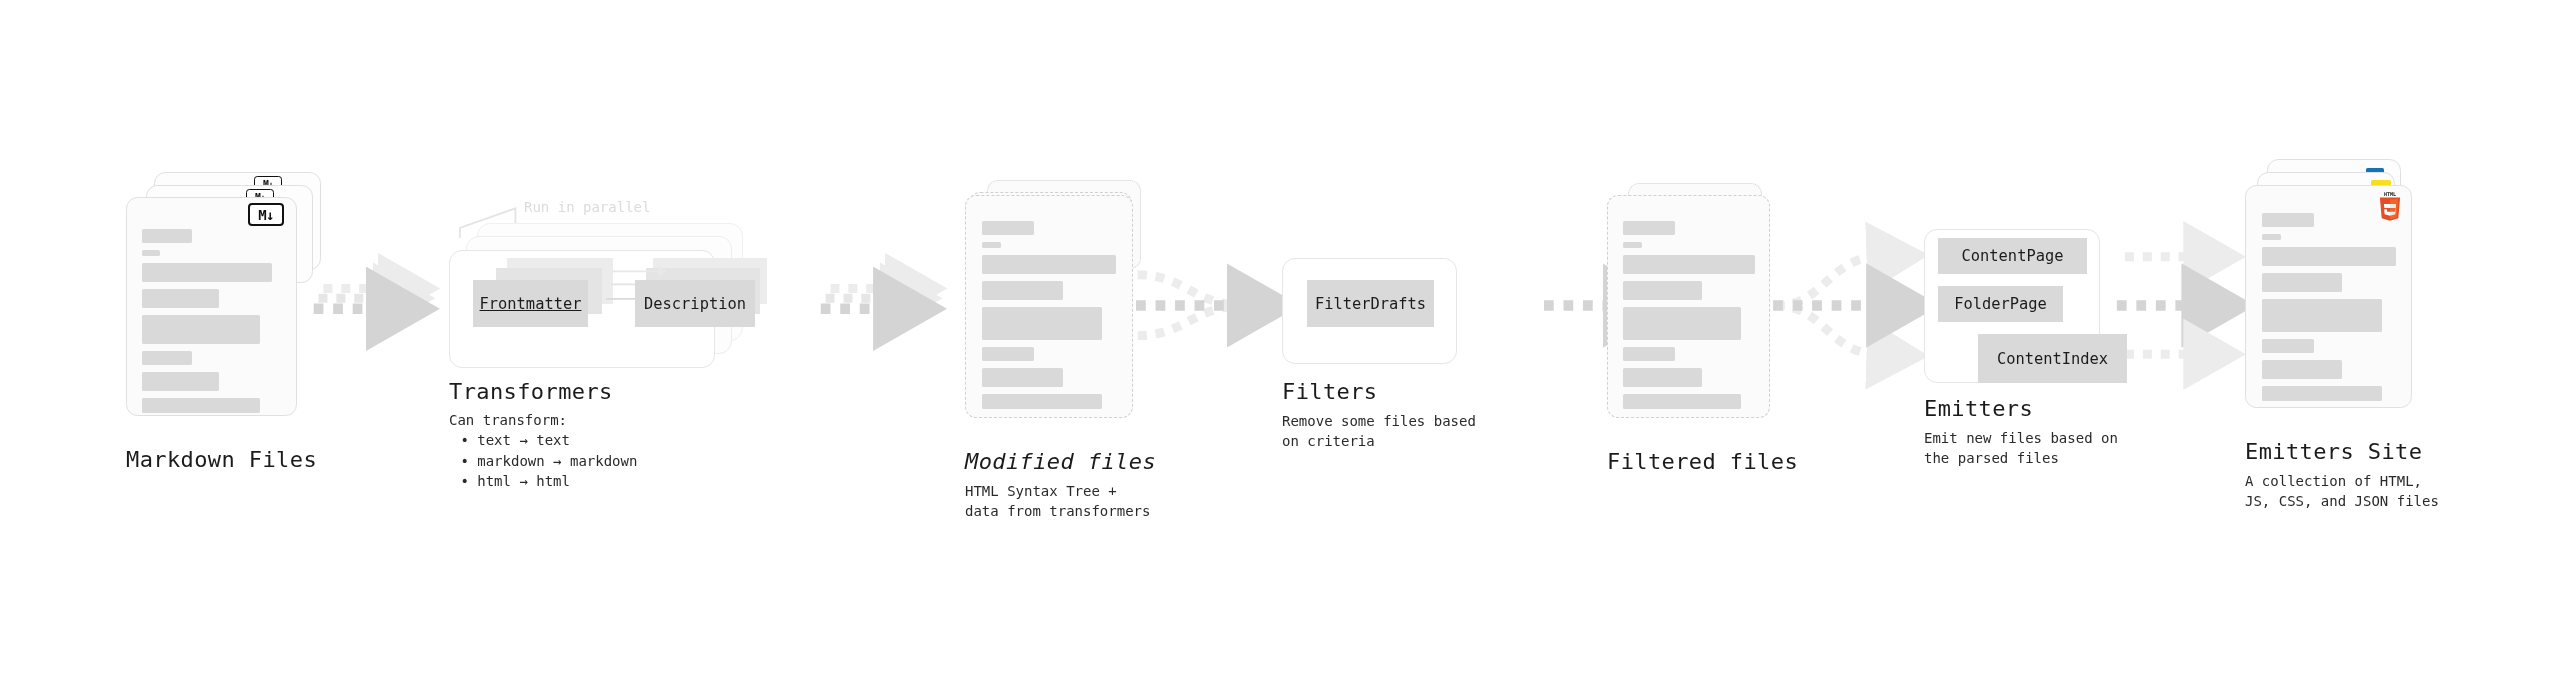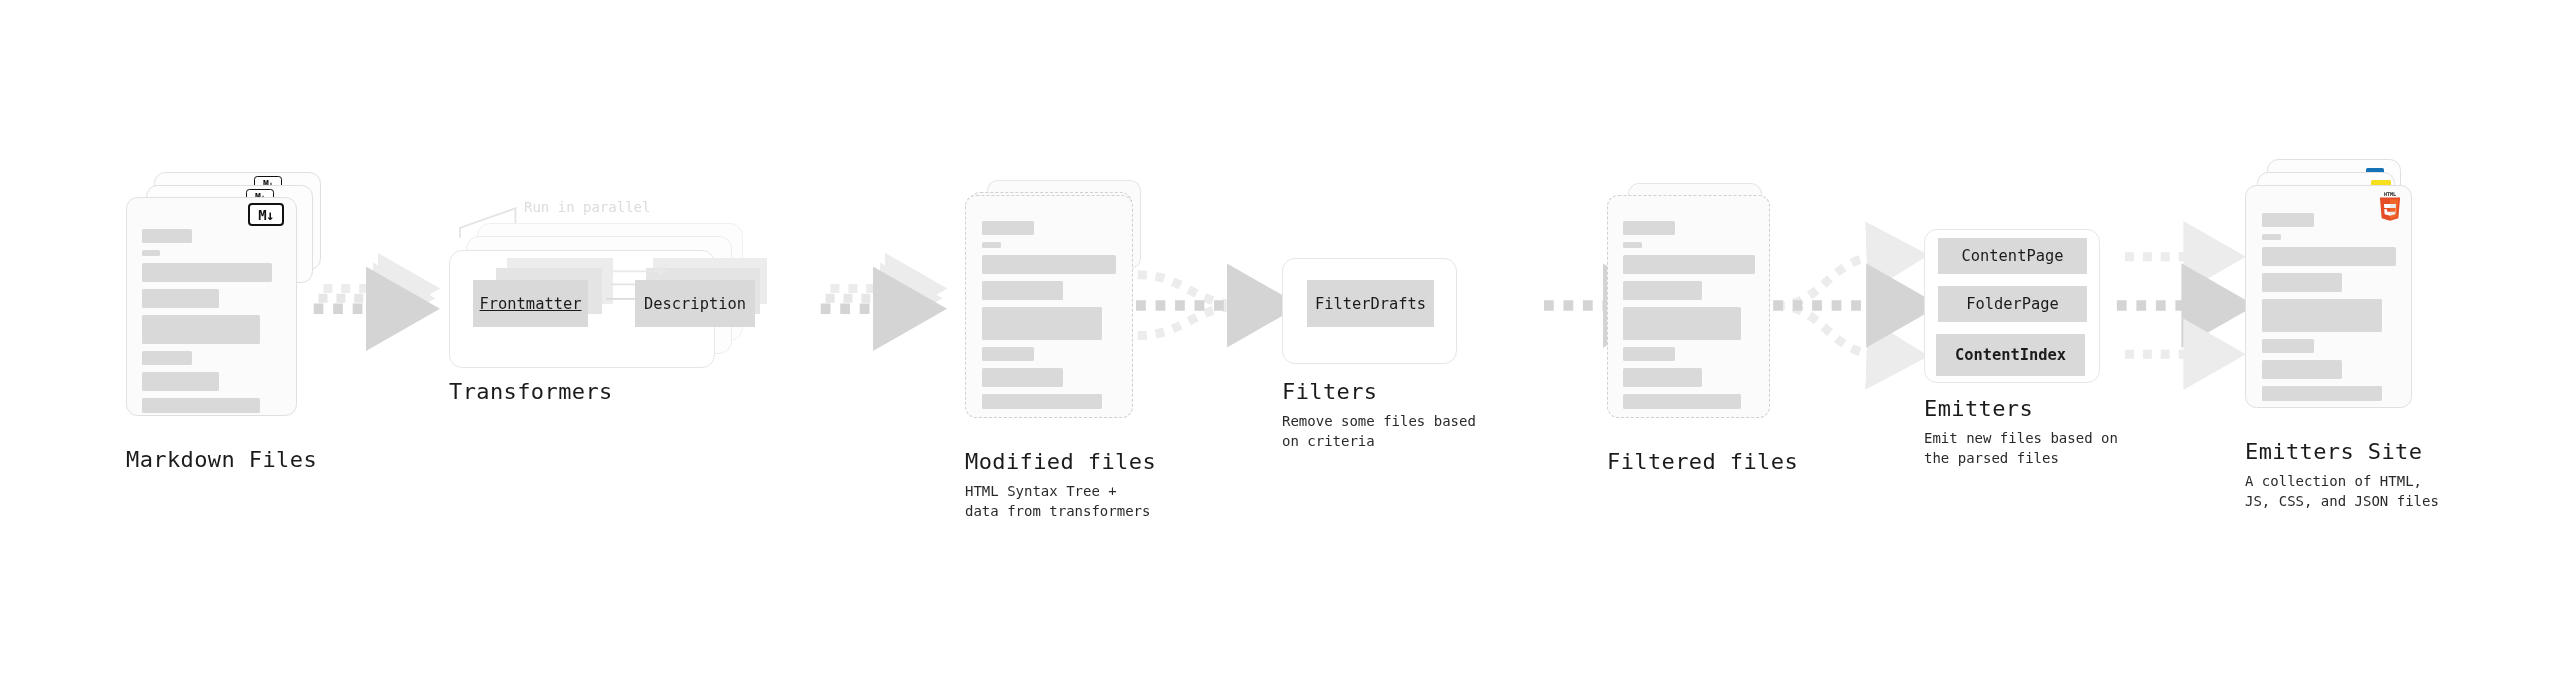--- a/index.html
+++ b/index.html
@@ -188,37 +188,43 @@
       <path d="M2,4 L58,4" stroke="#e8e8e8" stroke-width="2.2" fill="none" marker-end="url(#tahl)"></path>
       <path d="M0,20 L56,20" stroke="#e3e3e3" stroke-width="2.2" fill="none" marker-end="url(#tahl)"></path>
       <path d="M-6,38 L52,38" stroke="#dadada" stroke-width="2.2" fill="none" marker-end="url(#tah)"></path>
     </svg>
 
     <div class="chip" style="left:473px;top:280px;width:115px;height:47px;text-decoration:underline;">Frontmatter</div>
     <div class="chip" style="left:635px;top:280px;width:120px;height:47px;">Description</div>
   </div>
 
   <div class="title" style="left:449px;top:379px;">Transformers</div>
+  <div style="position:absolute;left:449px;top:410px;">
+    <div class="sub" style="position:relative;">Can transform:</div>
+    <div class="sub" style="position:relative;padding-left:11.4px;">• text  → text</div>
+    <div class="sub" style="position:relative;padding-left:11.4px;">• markdown → markdown</div>
+    <div class="sub" style="position:relative;padding-left:11.4px;">• html → html</div>
+  </div>
 
   <div class="doc-stack">
     <div class="doc dashed" style="left:987px;top:180px;width:154px;height:89px;border-style:dotted;"></div>
     <div class="doc dashed" style="left:969px;top:192px;width:163px;height:89px;"></div>
     <div class="doc dashed" style="left:965px;top:195px;width:168px;height:223px;"></div>
     <div class="doc-body" style="left:982px;top:221px;width:138px;">
       <div class="bar" style="width:52px;height:14px;"></div>
       <div class="bar" style="width:18.7px;height:5.7px;"></div>
       <div class="bar" style="width:134px;height:18.7px;"></div>
       <div class="bar" style="width:81px;height:18.7px;"></div>
       <div class="bar" style="width:120px;height:32.5px;"></div>
       <div class="bar" style="width:52px;height:14px;"></div>
       <div class="bar" style="width:81px;height:18.7px;"></div>
       <div class="bar" style="width:120px;height:14.6px;"></div>
     </div>
   </div>
-  <div class="title" style="left:965px;top:449px;">Modified files</div>
+  <div class="title" style="left:965px;top:449px;font-style:italic;">Modified files</div>
   <div class="sub" style="left:965px;top:481px;">HTML Syntax Tree +
 data from transformers</div>
 
   <div>
     <div class="pbox" style="left:1282px;top:258px;width:175px;height:106px;"></div>
     <div class="chip" style="left:1307px;top:280px;width:127px;height:47px;">FilterDrafts</div>
   </div>
   <div class="title" style="left:1282px;top:379px;">Filters</div>
   <div class="sub" style="left:1282px;top:411px;">Remove some files based
 on criteria</div>
@@ -235,22 +241,22 @@
       <div class="bar" style="width:52px;height:14px;"></div>
       <div class="bar" style="width:79px;height:18.7px;"></div>
       <div class="bar" style="width:118px;height:14.6px;"></div>
     </div>
   </div>
   <div class="title" style="left:1607px;top:449px;">Filtered files</div>
 
   <div>
     <div class="pbox" style="left:1924px;top:229px;width:176px;height:154px;"></div>
     <div class="chip" style="left:1938px;top:238px;width:149px;height:36px;">ContentPage</div>
-    <div class="chip" style="left:1938px;top:286px;width:149px;height:36px;">FolderPage</div>
-    <div class="chip" style="left:1936px;top:334px;width:149px;height:42px;font-weight:bold;">ContentIndex</div>
+    <div class="chip" style="left:1938px;top:286px;width:125px;height:36px;">FolderPage</div>
+    <div class="chip" style="left:1978px;top:334px;width:149px;height:49px;">ContentIndex</div>
   </div>
   <div class="title" style="left:1924px;top:396px;">Emitters</div>
   <div class="sub" style="left:1924px;top:428px;">Emit new files based on
 the parsed files</div>
 
   <div class="doc-stack">
     <div class="doc ghost" style="left:2267px;top:159px;width:134px;height:89px;"></div>
     <div class="cssbadge" style="left:2366px;top:168px;width:18px;height:9.8px;"></div>
     <div style="position:absolute;left:2366px;top:180px;width:18px;height:2.4px;background:#1572b6;"></div>
 

